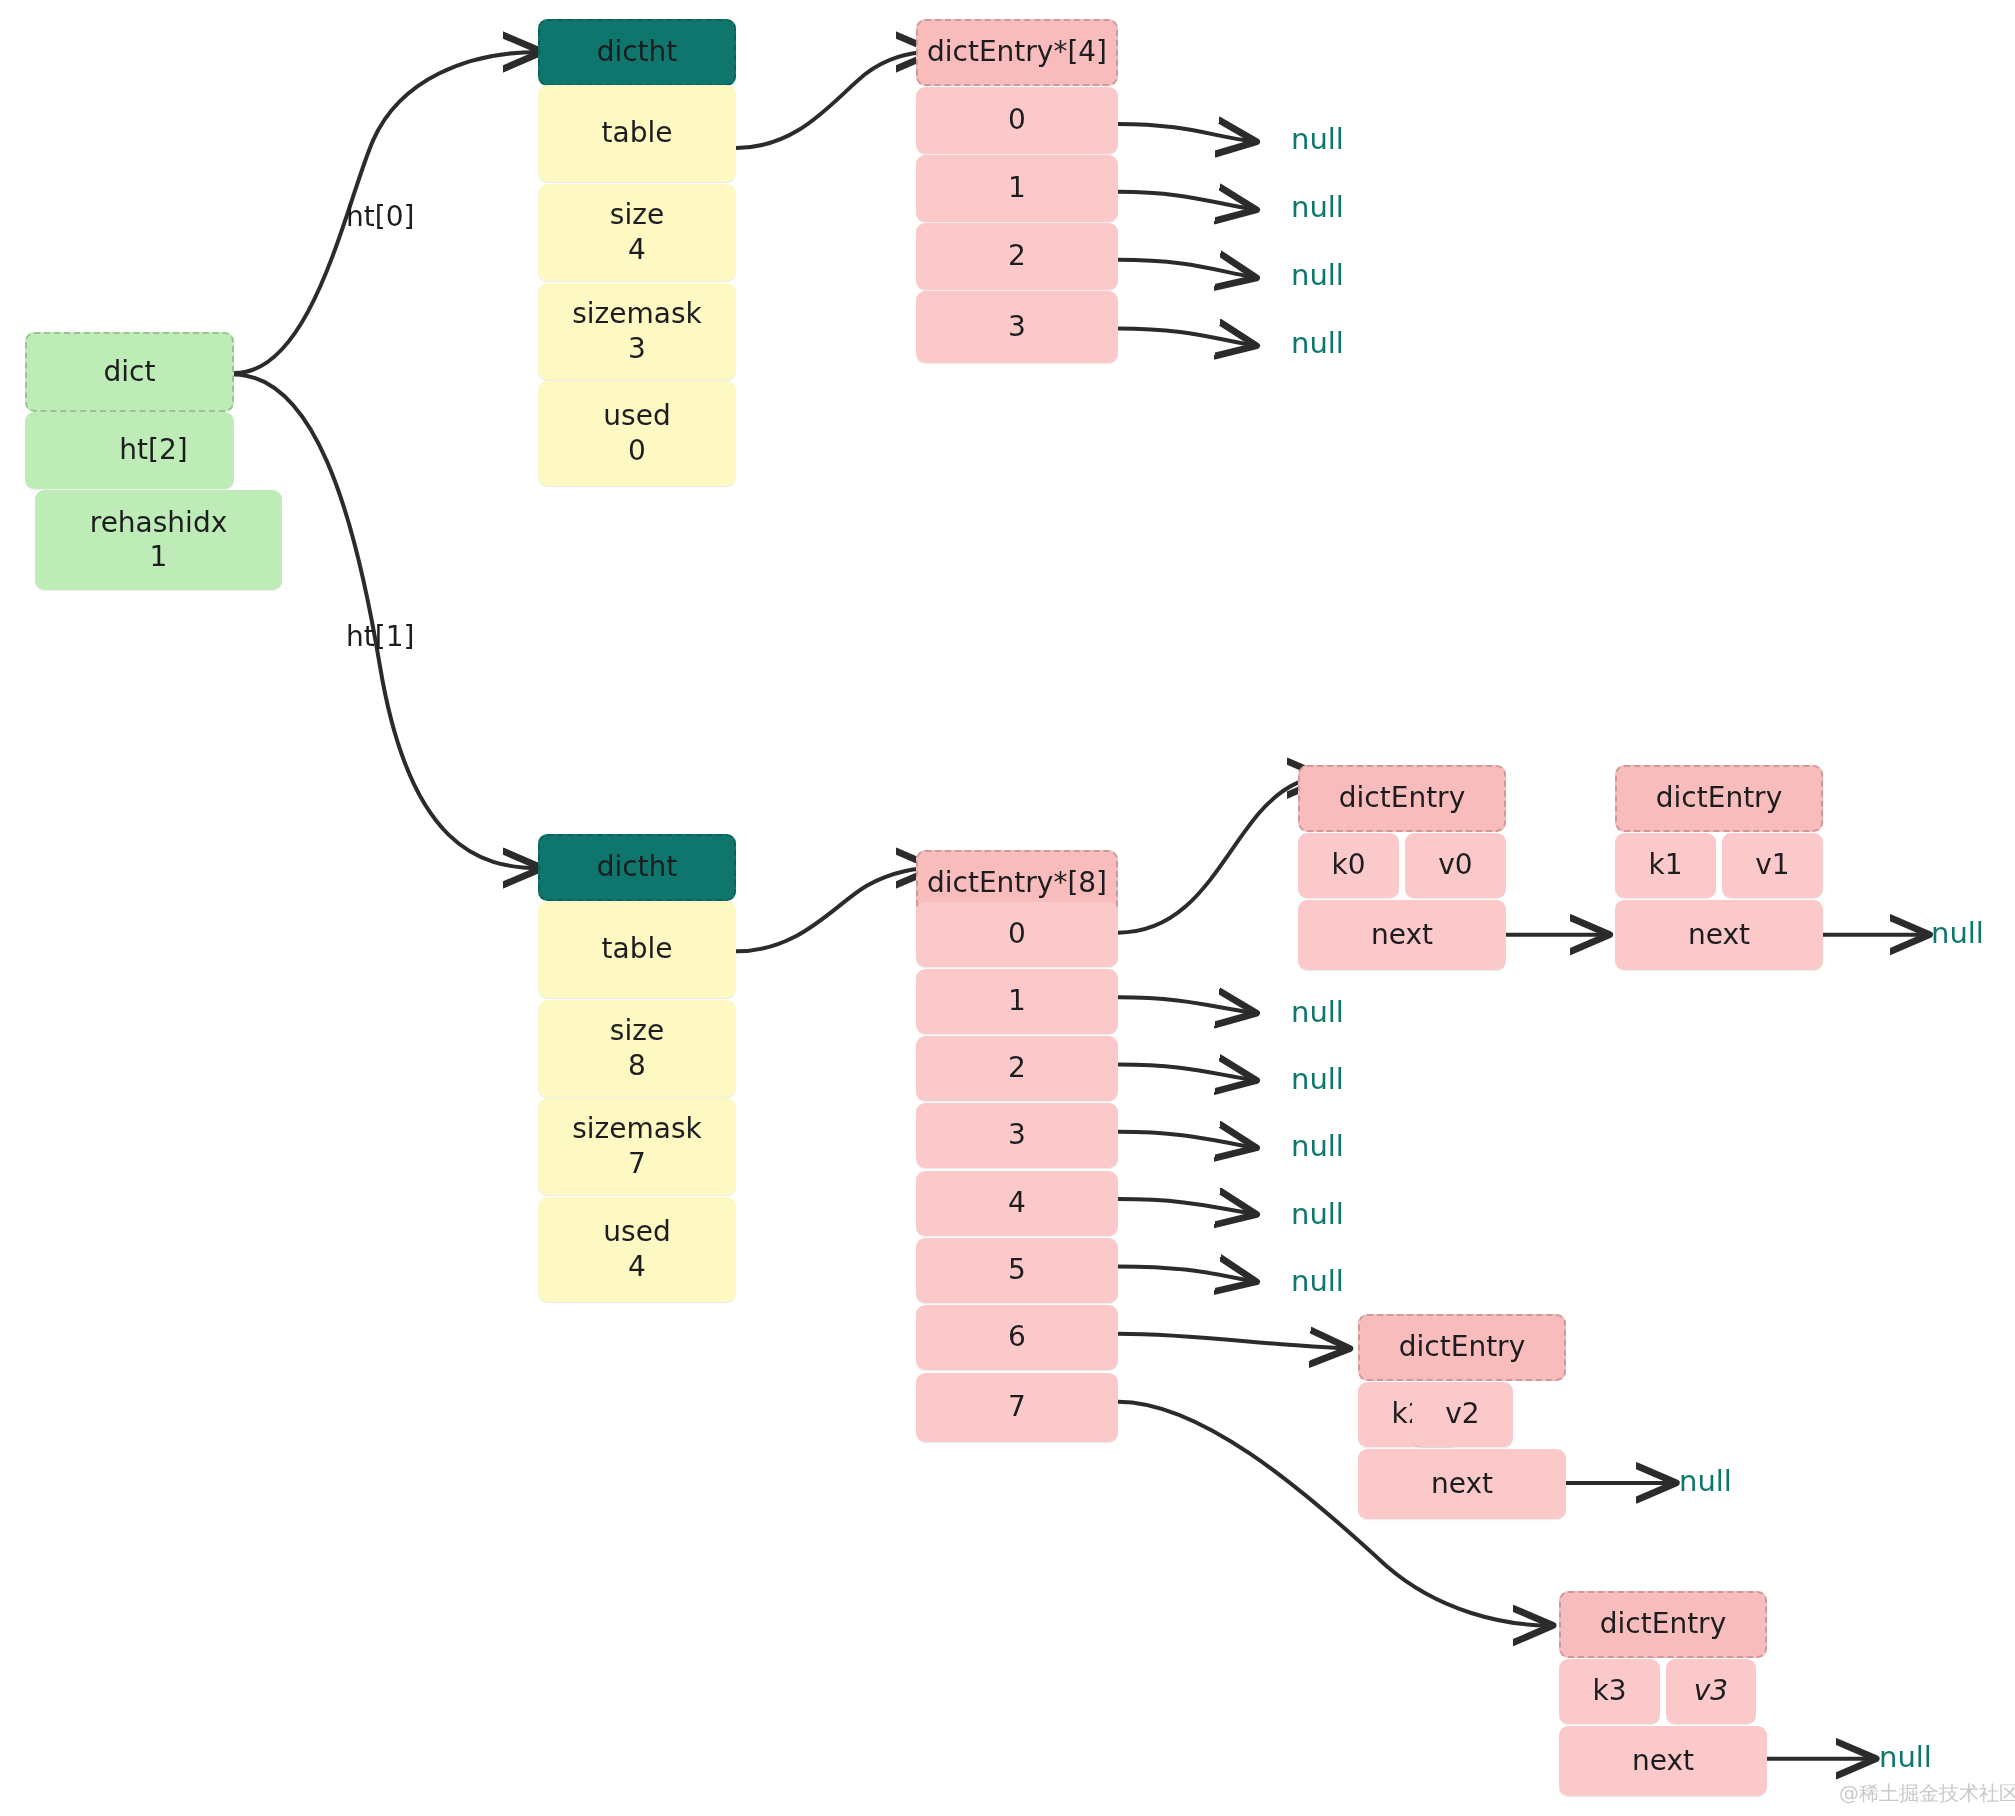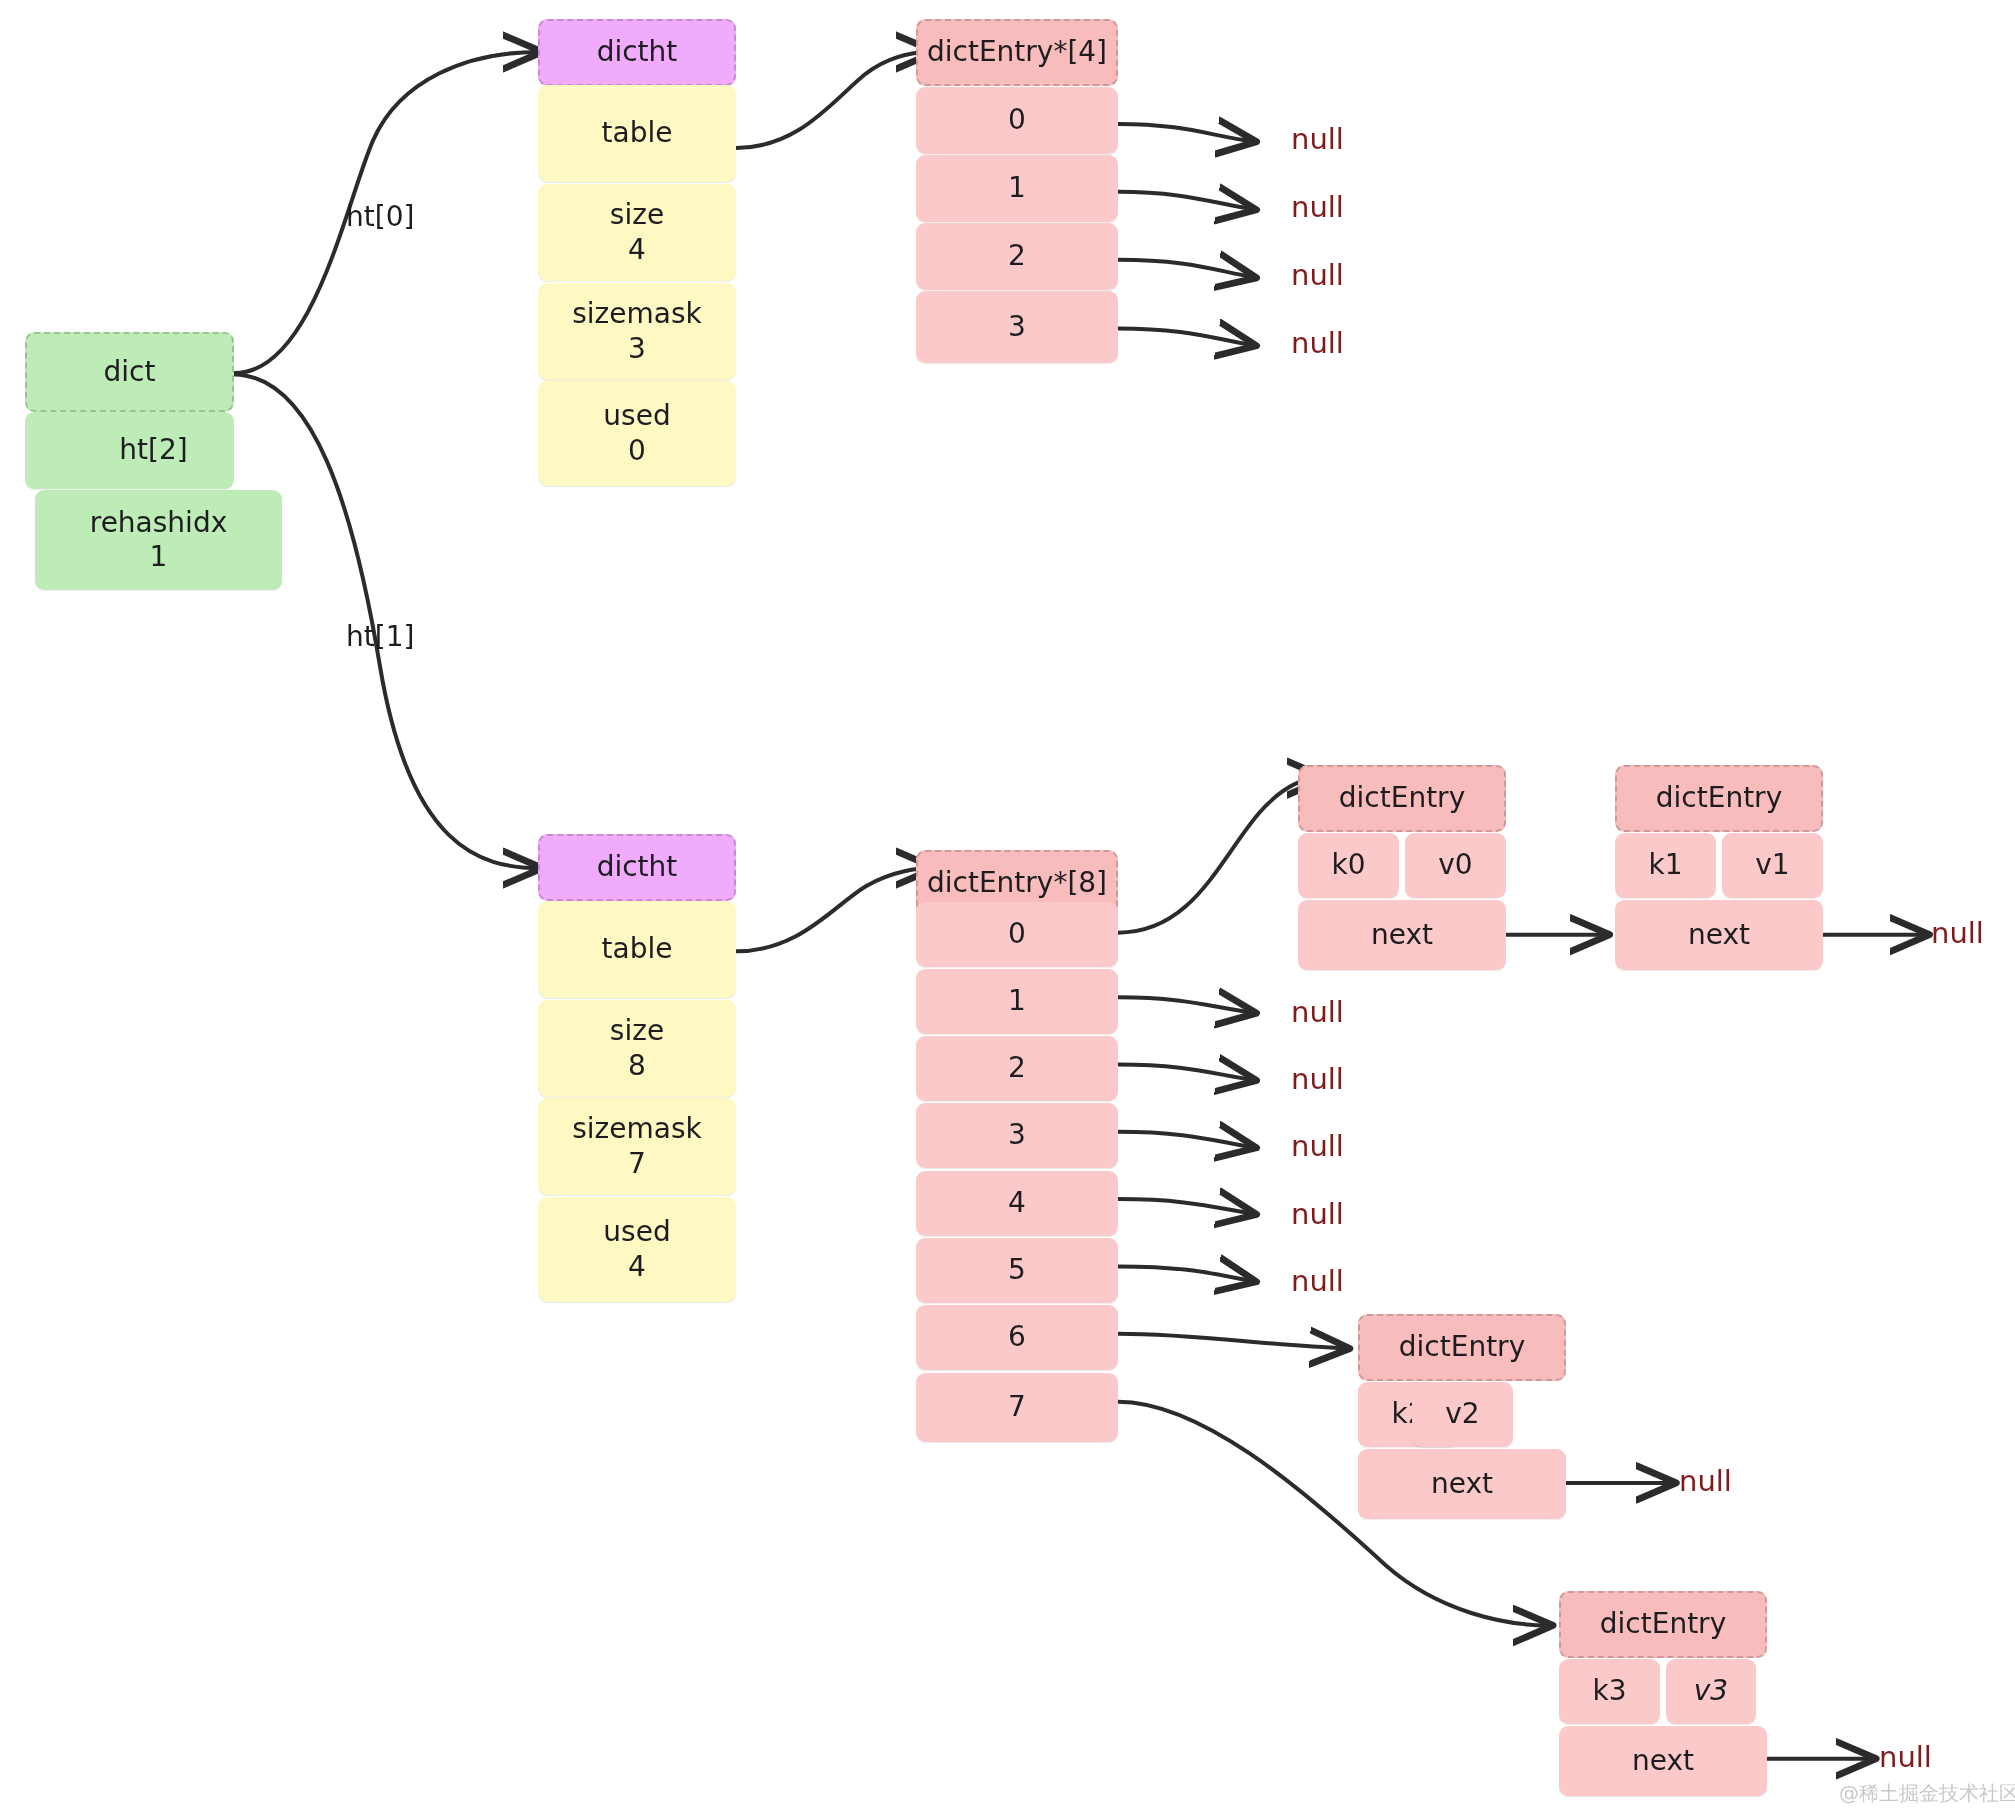--- a/index.html
+++ b/index.html
@@ -23,32 +23,32 @@
   .cell .sub{display:block;}
 
   
   .title-cell{border:2px dashed rgba(0,0,0,.18);}
 
   
   .g-title{background:#bdecb6;}
   .g-body{background:#bdecb6;box-shadow:0 1.3px 0 rgba(0,0,0,.06);}
 
   
-  .b-title{background:#f0abfc;}
+  .b-title{background:#0f766e;}
   .b-body{background:#fef9c3;box-shadow:0 1.3px 0 rgba(0,0,0,.07);}
 
   
   .p-title{background:#f8bcbc;}
   .p-body{background:#fbc9c9;box-shadow:0 1.3px 0 rgba(0,0,0,.07);}
 
   .edge-label{
     position:absolute;font-size:28px;color:#1d1d1f;white-space:nowrap;
   }
   .null-label{
-    position:absolute;font-size:29px;color:#7f1d1d;white-space:nowrap;
+    position:absolute;font-size:29px;color:#0f766e;white-space:nowrap;
   }
   .watermark{
     position:absolute;font-size:20px;color:#c9c9c9;white-space:nowrap;
     font-family:"DejaVu Sans","Liberation Sans",sans-serif;
   }
 </style>
 </head>
 <body>
 
 <div id="stage">

